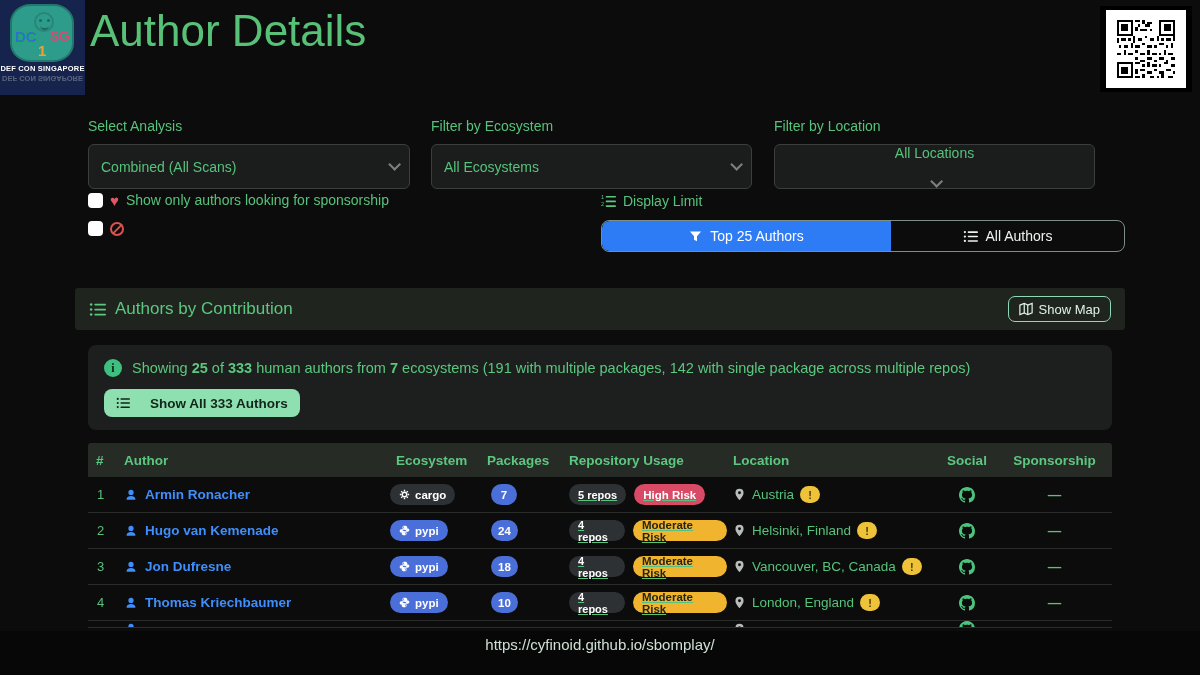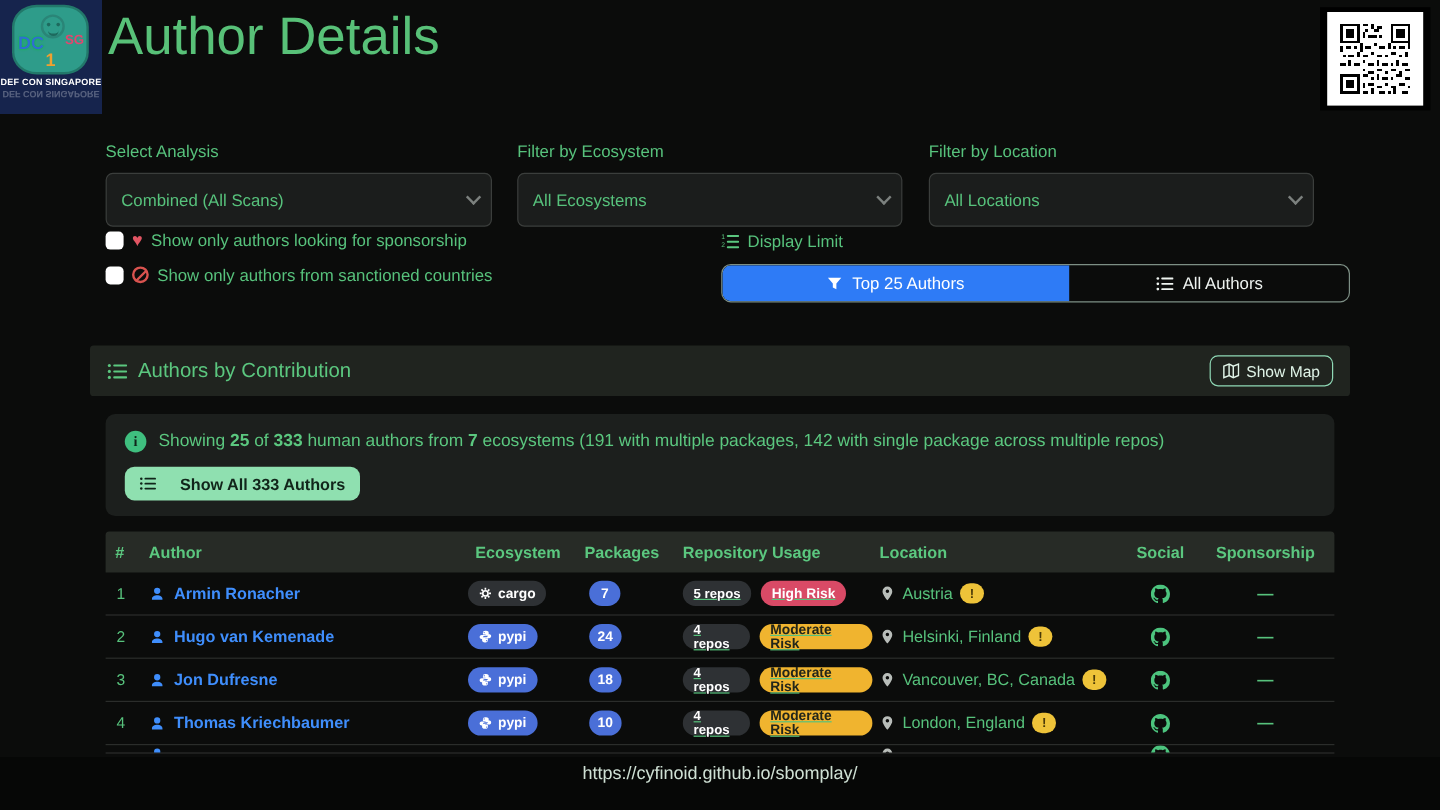--- a/index.html
+++ b/index.html
@@ -17,21 +17,21 @@
   .emblem { position:absolute; left:10px; top:4px; width:64px; height:58px;
     background:#2e9c8a; border-radius:32% ; border:2px solid #22786a; }
   .emblem-face { position:absolute; left:22px; top:6px; width:20px; height:20px;
     border-radius:50%; border:2px solid #2a8577; }
   .emblem-face::before { content:""; position:absolute; left:3px; top:5px; width:3px; height:3px;
     border-radius:50%; background:#1d6a5e; box-shadow:8px 0 0 #1d6a5e; }
   .emblem-face::after { content:""; position:absolute; left:4px; top:9px; width:9px; height:5px;
     border-bottom:2px solid #1d6a5e; border-radius:0 0 8px 8px; }
   .logo-dc { position:absolute; left:3px; top:22px; font-size:15px; font-weight:bold; color:#2f6fd0;
     text-shadow:0 0 2px #0c2; }
-  .logo-sg { position:absolute; right:2px; top:22px; font-size:11px; font-weight:bold; color:#e0476f; }
+  .logo-sg { position:absolute; right:2px; top:22px; font-size:14px; font-weight:bold; color:#e0476f; }
   .logo-one { position:absolute; left:26px; top:36px; font-size:15px; font-weight:bold; color:#f0a030; }
   .logo-caption { position:absolute; left:0; top:64px; width:85px; text-align:center;
     font-size:7.5px; font-weight:bold; color:#ffffff; letter-spacing:.2px; }
   .logo-caption-reflect { position:absolute; left:0; top:74px; width:85px; text-align:center;
     font-size:7.5px; font-weight:bold; color:#ffffff; opacity:.28; transform:scaleY(-1); }
 
   .page-title { left:90px; top:6px; font-size:44px; font-weight:400; color:#58c178; }
 
   .qr-box { right:8px; top:6px; width:92px; height:86px; background:#000; display:flex;
     align-items:center; justify-content:center; }
@@ -162,34 +162,33 @@
 <div class="abs flt-label" style="left:774px; top:118px;">Filter by Location</div>
 
 <div class="abs select" style="left:88px; top:144px; width:322px;">
   <span>Combined (All Scans)</span>
   <span class="chevron"></span>
 </div>
 <div class="abs select" style="left:431px; top:144px; width:321px;">
   <span>All Ecosystems</span>
   <span class="chevron"></span>
 </div>
-<div class="abs select" style="left:774px; top:144px; width:321px;">
+<div class="abs select" style="left:774px; top:144px; width:321px;flex-direction:column;">
   <span>All Locations</span>
   <span class="chevron"></span>
 </div>
 
 <div class="abs chk-row" style="left:88px; top:192px;">
   <span class="chk-box"></span>
   <span class="heart">♥</span>
   <span>Show only authors looking for sponsorship</span>
 </div>
 <div class="abs chk-row" style="left:88px; top:221px;">
   <span class="chk-box"></span>
   <span class="no-entry"></span>
-  <span>Show only authors from sanctioned countries</span>
 </div>
 
 <div class="abs dl-label" style="left:601px; top:193px; width:200px; justify-content:flex-start;">
   <svg width="15" height="15" viewBox="0 0 16 16" fill="currentColor" class="icon-green">
     <text x="0" y="5.5" font-size="6" fill="currentColor">1</text>
     <text x="0" y="12.5" font-size="6" fill="currentColor">2</text>
     <rect x="5" y="2" width="11" height="1.8" rx=".9"></rect>
     <rect x="5" y="7" width="11" height="1.8" rx=".9"></rect>
     <rect x="5" y="12" width="11" height="1.8" rx=".9"></rect>
   </svg>

